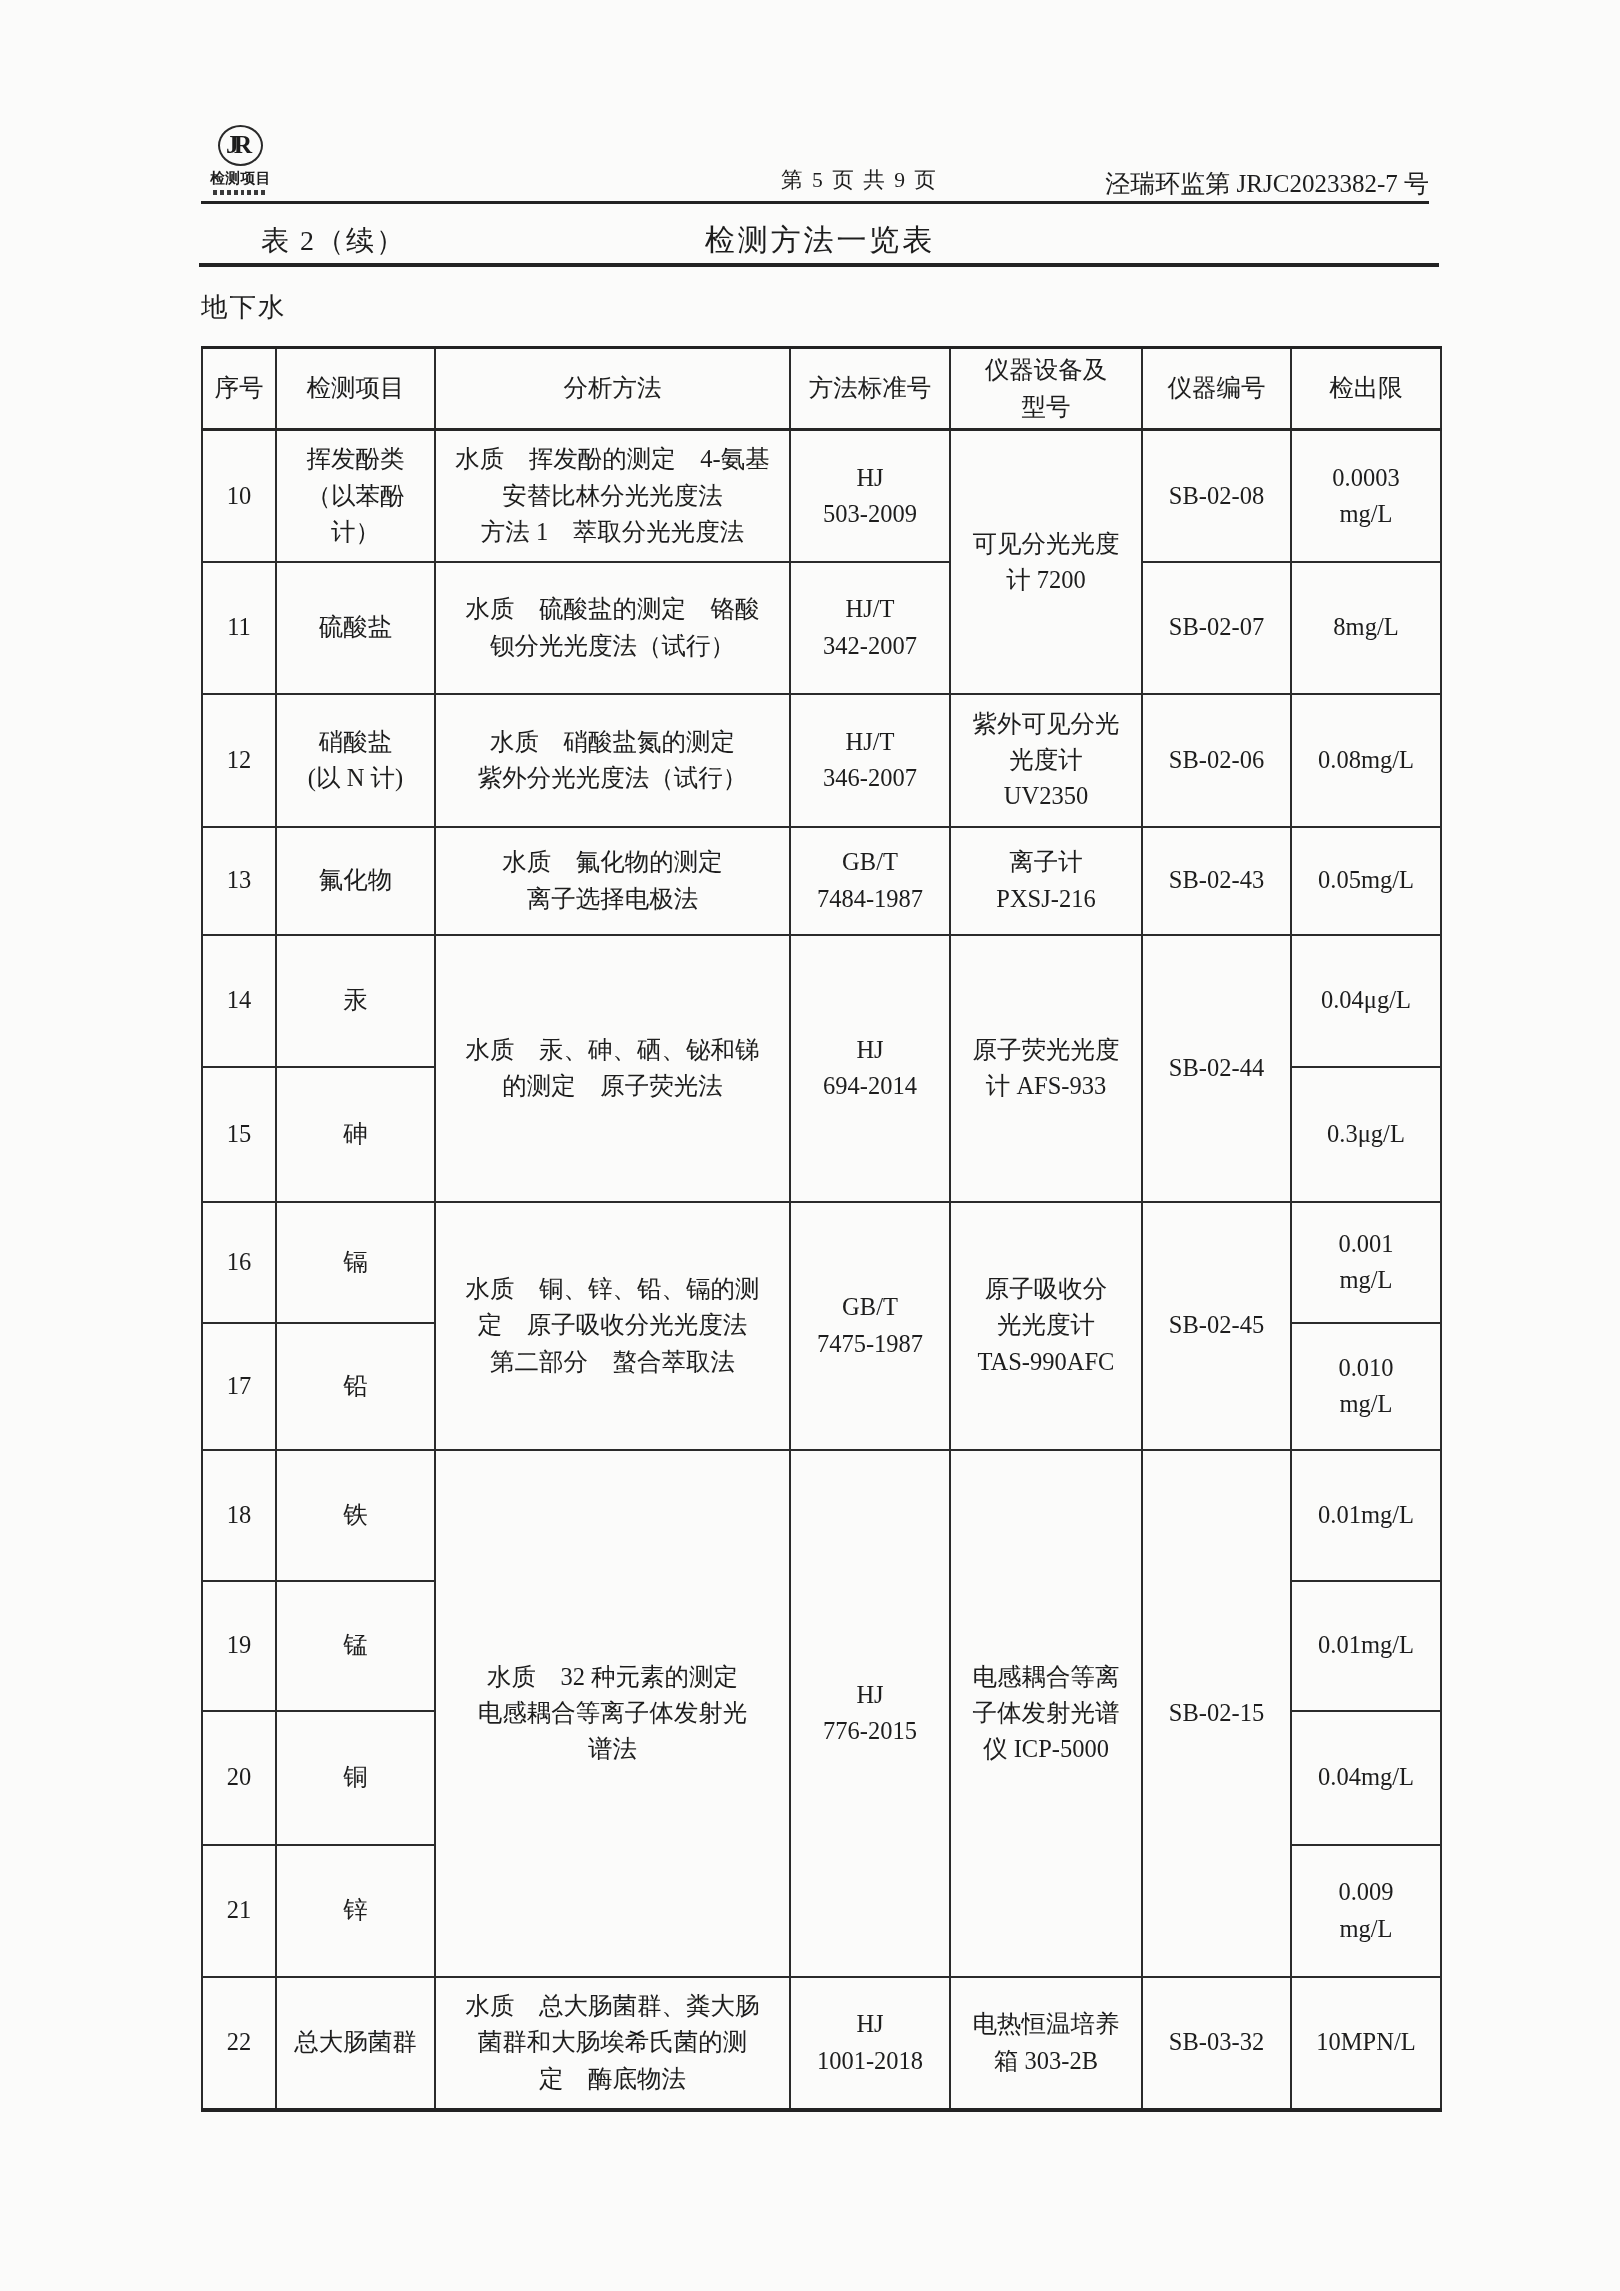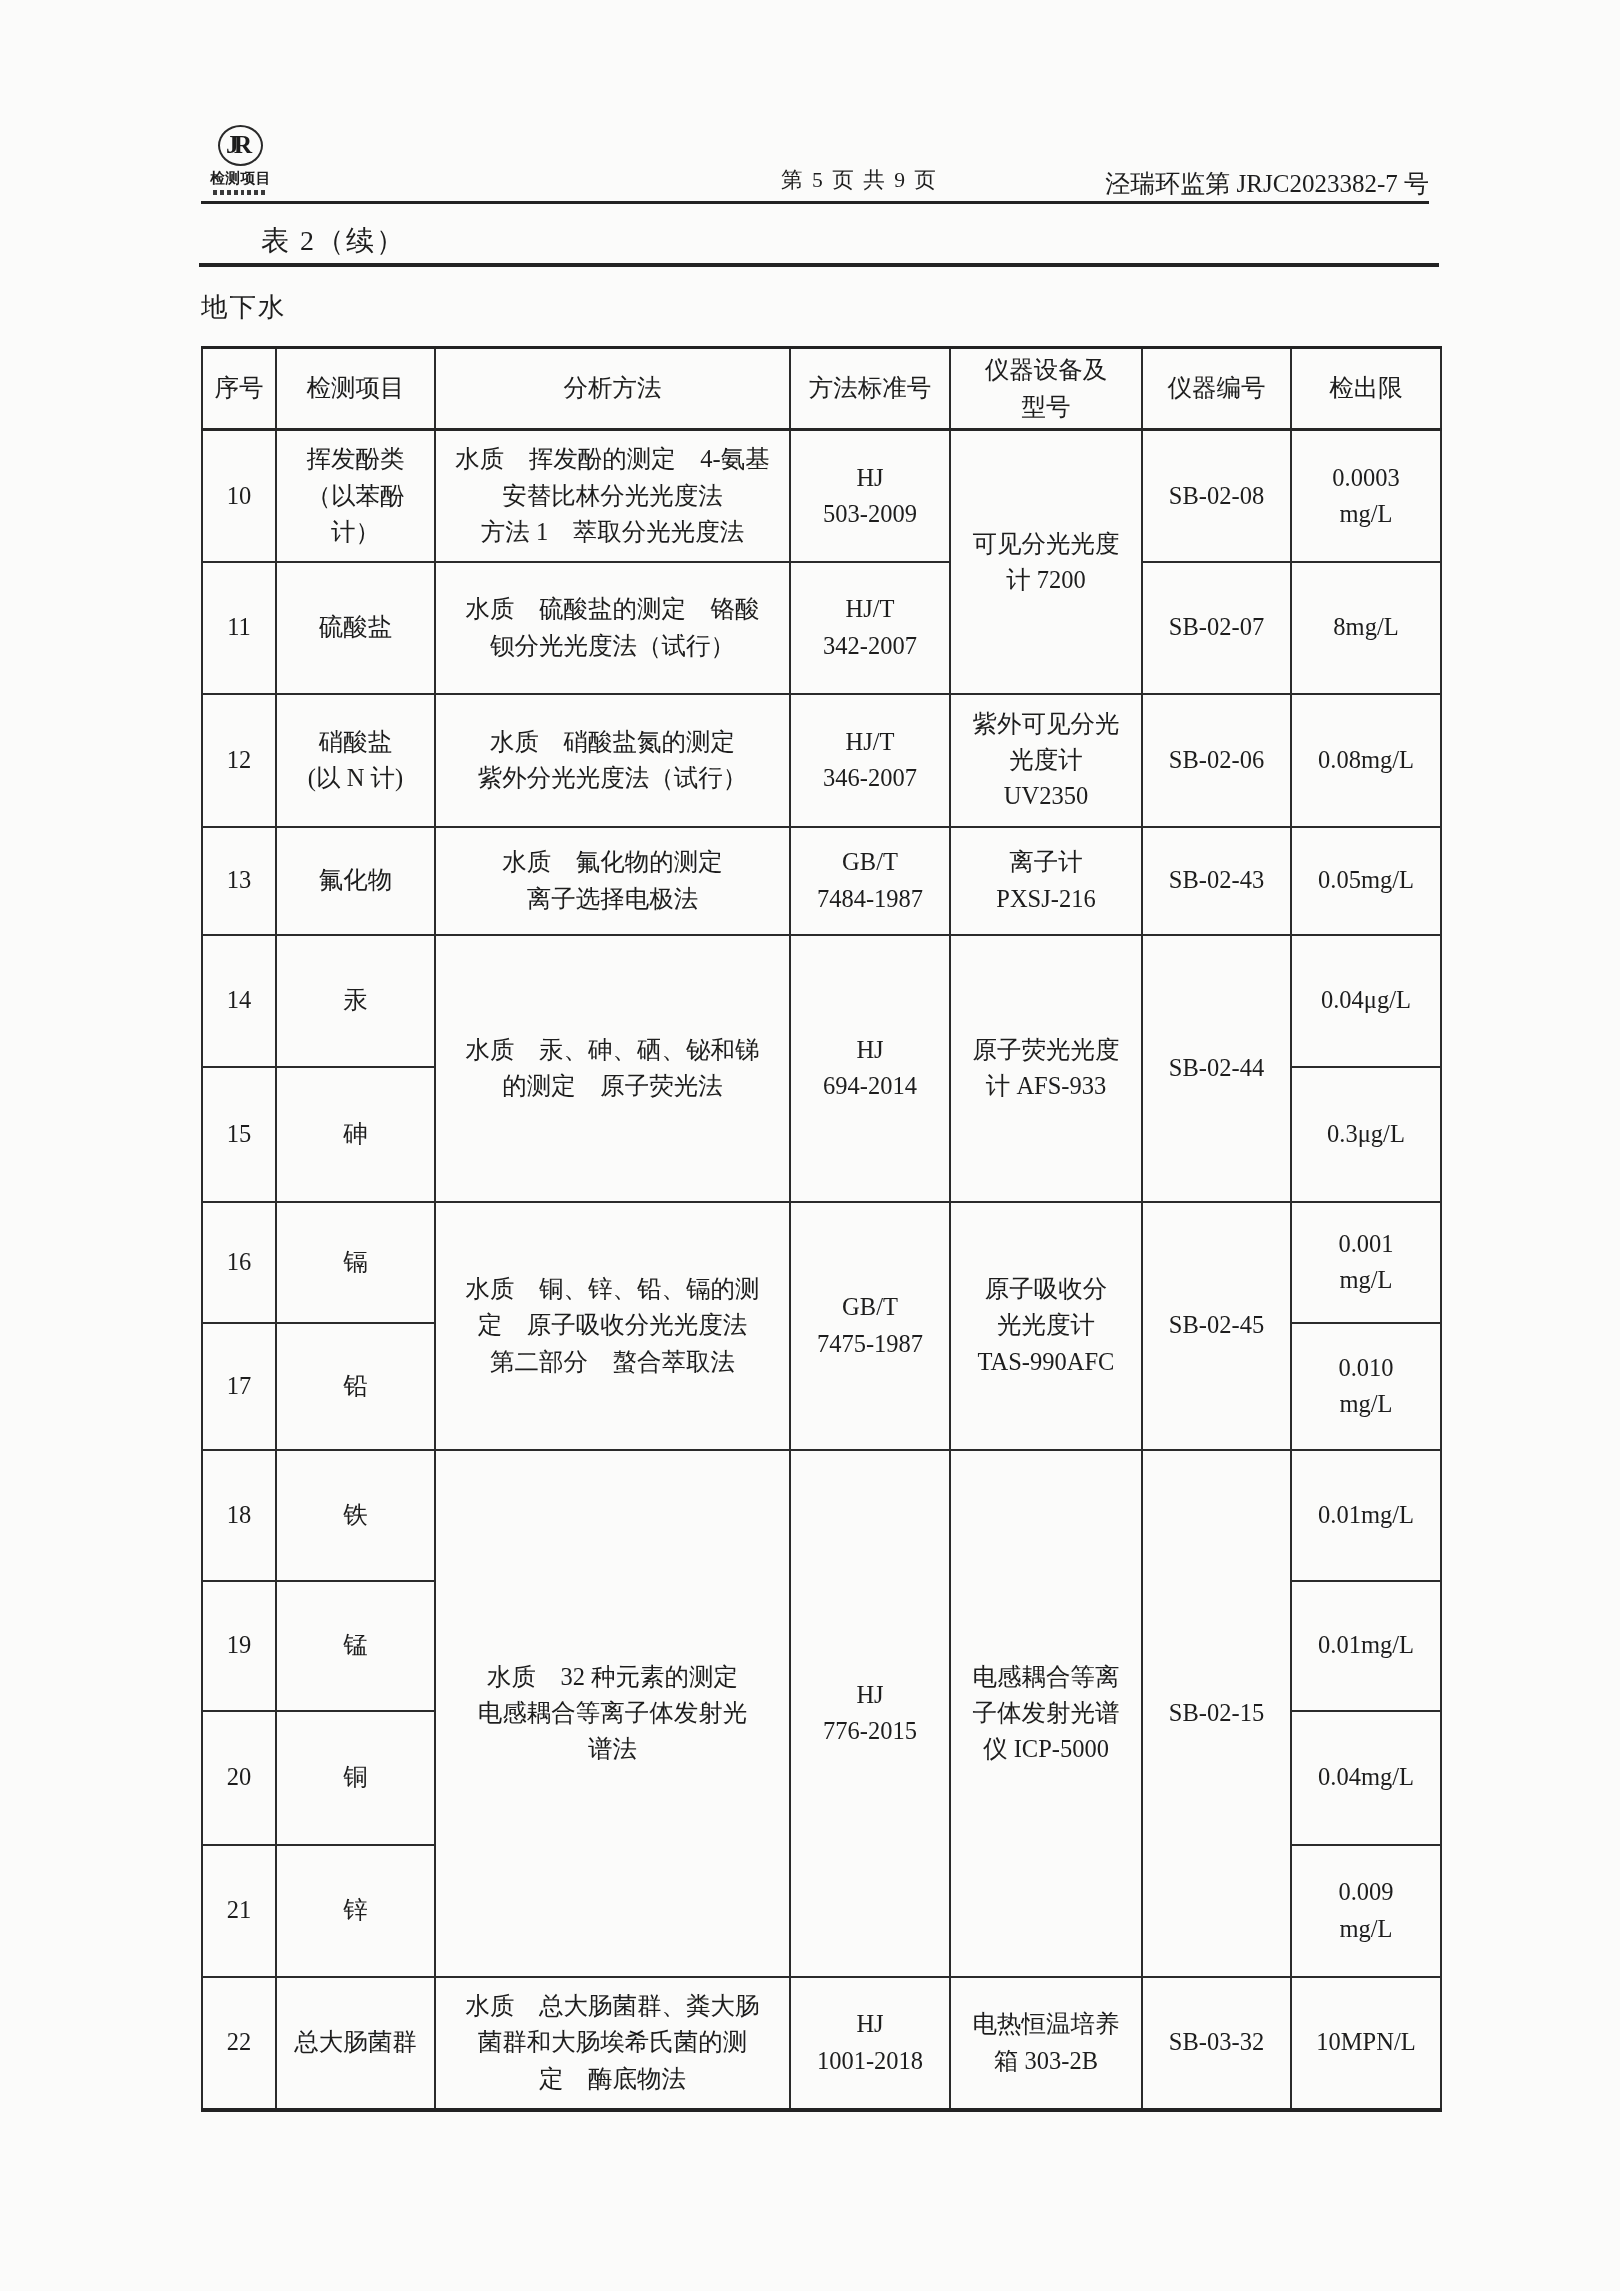--- a/index.html
+++ b/index.html
@@ -58,20 +58,21 @@
     </div>
     <div class="logo-name">检测项目</div>
     <div class="logo-sub"></div>
   </div>
 
   <div class="page-info">第 5 页 共 9 页</div>
   <div class="report-no">泾瑞环监第 JRJC2023382-7 号</div>
   <div class="rule1"></div>
 
   <div class="table-label">表 2（续）</div>
+  <div class="doc-title">检测方法一览表</div>
   <div class="rule2"></div>
   <div class="subtitle">地下水</div>
 
   <table class="methods">
     <colgroup>
       <col style="width:74px">
         <col style="width:159px">
         <col style="width:355px">
       <col style="width:160px">
         <col style="width:192px">

